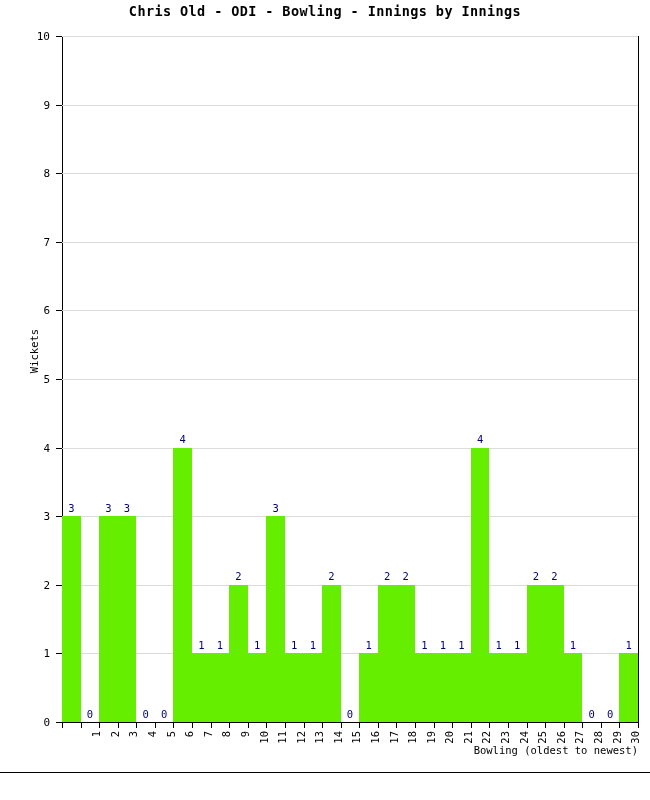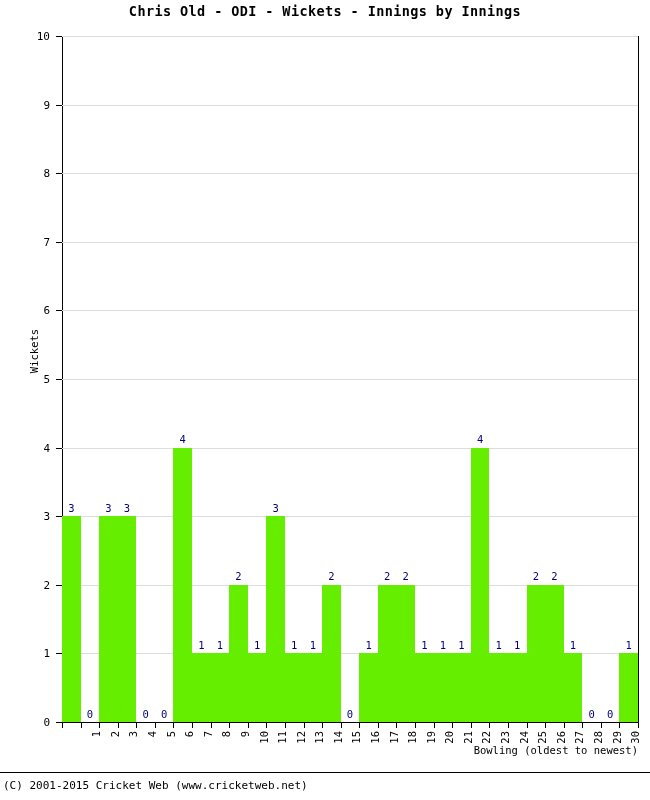--- a/index.html
+++ b/index.html
@@ -184,21 +184,21 @@
     font-size: 11px;
     color: #000000;
     white-space: nowrap;
   }
 </style>
 </head>
 <body>
 
 <div id="chart-root">
 
-  <div id="chart-title">Chris Old - ODI - Wickets - Innings by Innings</div>
+  <div id="chart-title">Chris Old - ODI - Bowling - Innings by Innings</div>
 
   <div id="ylabel">Wickets</div>
 
   <div id="axis-left"></div>
   <div id="axis-right"></div>
 
   <div id="yticks-layer">
       <div class="ytick" style="top: 722px;"></div>
       <div class="ytick-label" style="top: 717px;">0</div>
       <div class="ytick" style="top: 653.4px;"></div>
@@ -421,15 +421,14 @@
       <div class="xtick" style="left: 600.839px;"></div>
       <div class="xtick-label" style="left: 600.129px;">30</div>
       <div class="xtick" style="left: 619.419px;"></div>
       <div class="xtick-label" style="left: 618.71px;">31</div>
       <div class="xtick" style="left: 638px;"></div>
     </div>
 
   <div id="xlabel">Bowling (oldest to newest)</div>
 
   <div id="footer-rule"></div>
-  <div id="footer-text">(C) 2001-2015 Cricket Web (www.cricketweb.net)</div>
 
 </div>
 
 </body></html>

